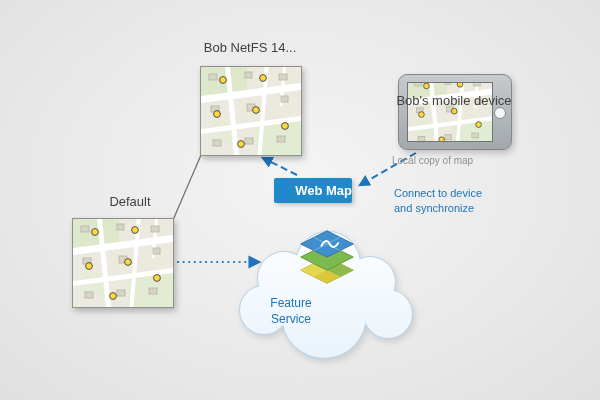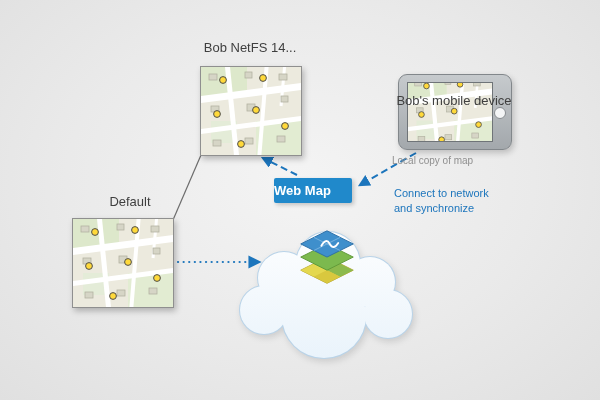--- a/index.html
+++ b/index.html
@@ -5,21 +5,21 @@
   html,body{margin:0;padding:0;background:#e8e8e8;font-family:"Liberation Sans",sans-serif;}
   .stage{position:relative;width:600px;height:400px;overflow:hidden;
          background:radial-gradient(ellipse at 50% 45%, #f4f4f4 0%, #eaeaea 55%, #e0e0e0 100%);}
   .abs{position:absolute;}
   .label{color:#3f3f3f;font-size:13px;text-align:center;}
   .caption{color:#8f8f8f;font-size:10px;text-align:left;}
   .bluetext{color:#1c75bc;}
   .map-frame{border:1px solid #8f8f8f;background:#eceade;box-shadow:2px 3px 6px rgba(0,0,0,0.25);}
   .map-frame svg{display:block;width:100%;height:100%;}
   .webmap-box{background:#2089cb;color:#ffffff;font-size:13px;font-weight:bold;
-              display:flex;align-items:center;justify-content:flex-start;border-radius:2px;
+              display:flex;align-items:center;justify-content:flex-end;border-radius:2px;
               box-shadow:2px 2px 4px rgba(0,0,0,0.2);}
   .tablet{background:linear-gradient(180deg,#c6cacd 0%,#a3a8ac 100%);border:1px solid #82878b;
           border-radius:9px;box-shadow:2px 3px 6px rgba(0,0,0,0.2);}
   .tablet-screen{position:absolute;left:8px;top:7px;width:84px;height:58px;border:1px solid #6f7478;overflow:hidden;background:#eceade;}
   .tablet-screen svg{display:block;width:100%;height:100%;}
   .home-btn{position:absolute;right:5px;top:50%;margin-top:-5px;width:10px;height:10px;border-radius:50%;
             background:#f4f5f6;border:1px solid #888c90;}
   .cloud-svg{filter:drop-shadow(2px 3px 3px rgba(0,0,0,0.12));}
   .sync-note{font-size:11px;line-height:1.35;}
   .fs-label{font-size:12px;line-height:1.3;text-align:center;}
@@ -123,21 +123,21 @@
         </svg>
     </div>
     <div class="home-btn"></div>
   </div>
   <div class="abs caption z4" style="left:392px;top:155px;width:124px;">Local copy of map</div>
 
   <div class="abs webmap-box z3" style="left:274px;top:178px;width:78px;height:25px;">
     <span>Web Map</span>
   </div>
 
-  <div class="abs bluetext sync-note z4" style="left:394px;top:186px;width:100px;">Connect to network and synchronize</div>
+  <div class="abs bluetext sync-note z4" style="left:394px;top:186px;width:100px;">Connect to device and synchronize</div>
 
   <svg class="abs z3" style="left:297px;top:229px;" width="60" height="58" viewBox="0 0 64 58">
     <g transform="translate(2,28)">
       <path d="M30,0 L58,14 L30,28 L2,14 Z" fill="#dece4a" stroke="#b3a431" stroke-width="1"></path>
       <path d="M30,0 L44,7 L30,14 L16,7 Z" fill="#9fc455"></path>
       <path d="M16,7 L30,14 L16,21 L2,14 Z" fill="#e4d84f"></path>
       <path d="M44,7 L58,14 L44,21 L30,14 Z" fill="#8cba4d"></path>
       <path d="M30,14 L44,21 L30,28 L16,21 Z" fill="#d9c83e"></path>
     </g>
     <g transform="translate(2,14)">
@@ -146,14 +146,15 @@
     <g transform="translate(2,0)">
       <path d="M30,0 L58,14 L30,28 L2,14 Z" fill="#3f8fcc" stroke="#2e6fa5" stroke-width="1"></path>
       <g stroke="#7ab4e0" stroke-width="1">
         <path d="M16,7 L44,21" fill="none"></path>
         <path d="M44,7 L16,21" fill="none"></path>
       </g>
       <path d="M24,16 q5,-9 9,-2 q4,7 9,-1" stroke="#ffffff" stroke-width="2" fill="none" stroke-linecap="round"></path>
     </g>
   </svg>
 
+  <div class="abs bluetext fs-label z3" style="left:260px;top:296px;width:62px;">Feature Service</div>
 
 </div>
 
 </body></html>

